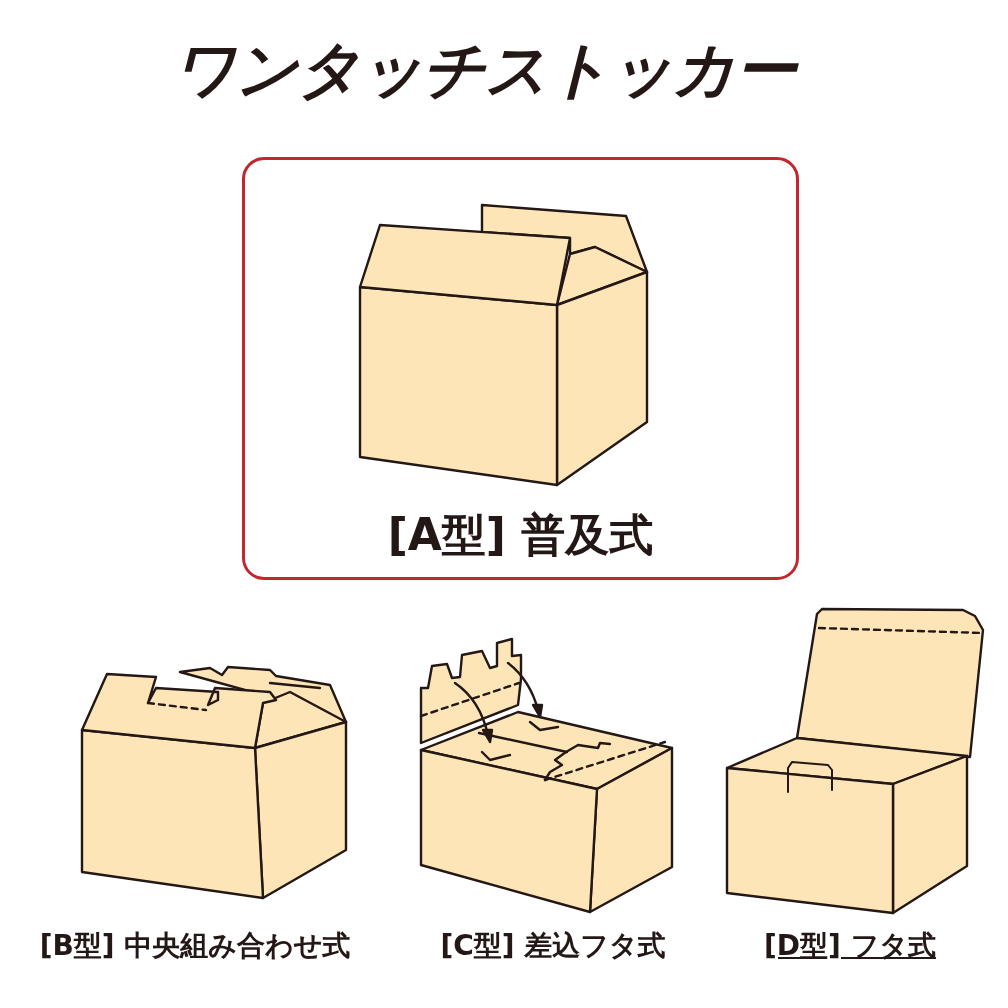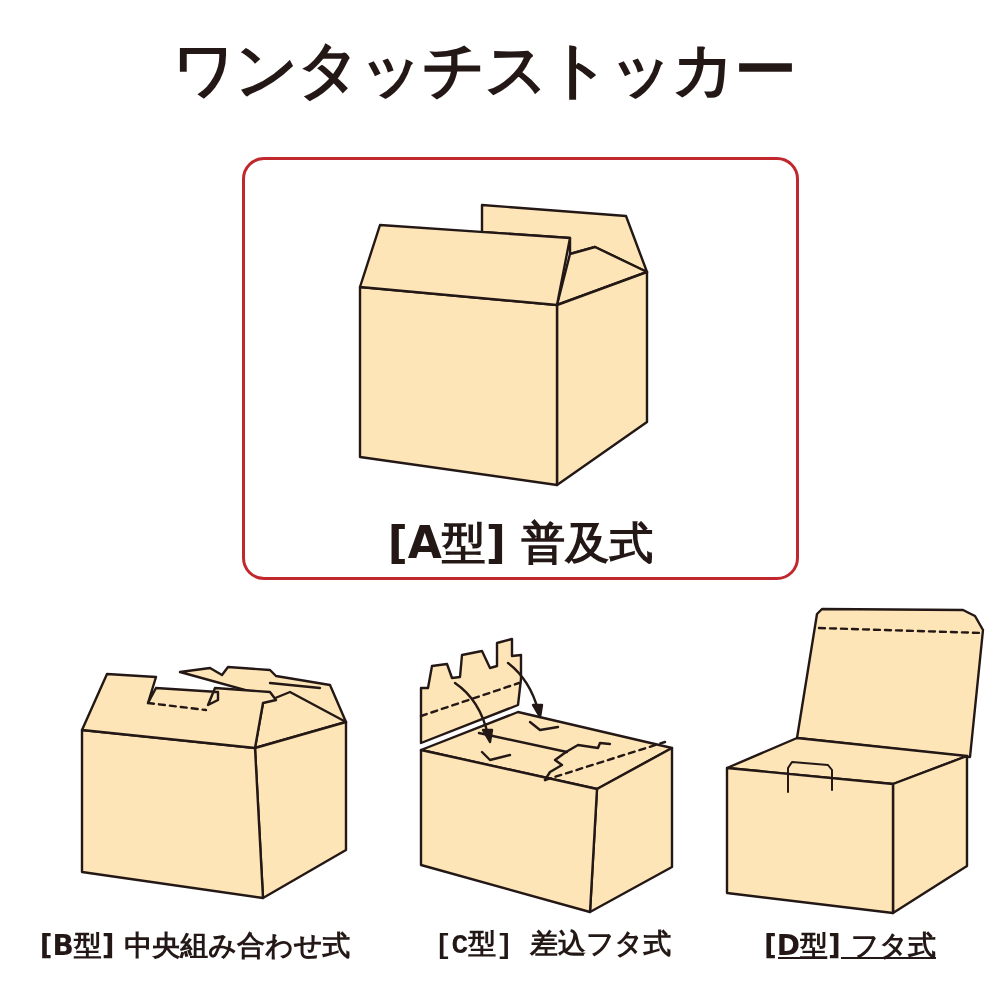--- a/index.html
+++ b/index.html
@@ -1,28 +1,28 @@
 <!DOCTYPE html>
 <html><head>
 <meta charset="utf-8">
 <style>
   html, body { margin:0; padding:0; background:#ffffff; }
   body { width:1008px; height:1008px; position:relative; overflow:hidden;
          font-family: "DejaVu Sans", "Liberation Sans", sans-serif; color:#231815; }
   .title { position:absolute; left:0; top:22px; width:968px; text-align:center;
-           font-size:62px; font-weight:bold; letter-spacing:-1px; line-height:96px; }
+           font-size:62px; font-weight:bold; letter-spacing:-1px; line-height:96px;font-style:italic; }
   .featured { position:absolute; left:242px; top:157px; width:551px; height:417px;
               border:3px solid #c0282d; border-radius:22px; box-sizing:content-box; }
   .featured-label { position:absolute; left:242px; top:505px; width:557px; text-align:center;
-                    font-size:44px; font-weight:bold; line-height:60px;margin-top:8px; }
+                    font-size:44px; font-weight:bold; line-height:60px; }
   svg.art { position:absolute; left:0; top:0; }
   .sub-label { position:absolute; top:922px; font-size:28px; font-weight:bold; line-height:48px;
                text-align:center; white-space:nowrap; }
   #lbl-b { left:20px; width:350px; }
-  #lbl-c { left:408px; width:290px;font-family:Liberation Mono, monospace; }
+  #lbl-c { left:408px; width:290px; }
   #lbl-d { left:735px; width:230px;text-decoration:underline; }
 </style>
 </head>
 <body>
 
 <div class="title">ワンタッチストッカー</div>
 
 <div class="featured"></div>
 
 <svg class="art" width="1008" height="1008" viewBox="0 0 1008 1008">

